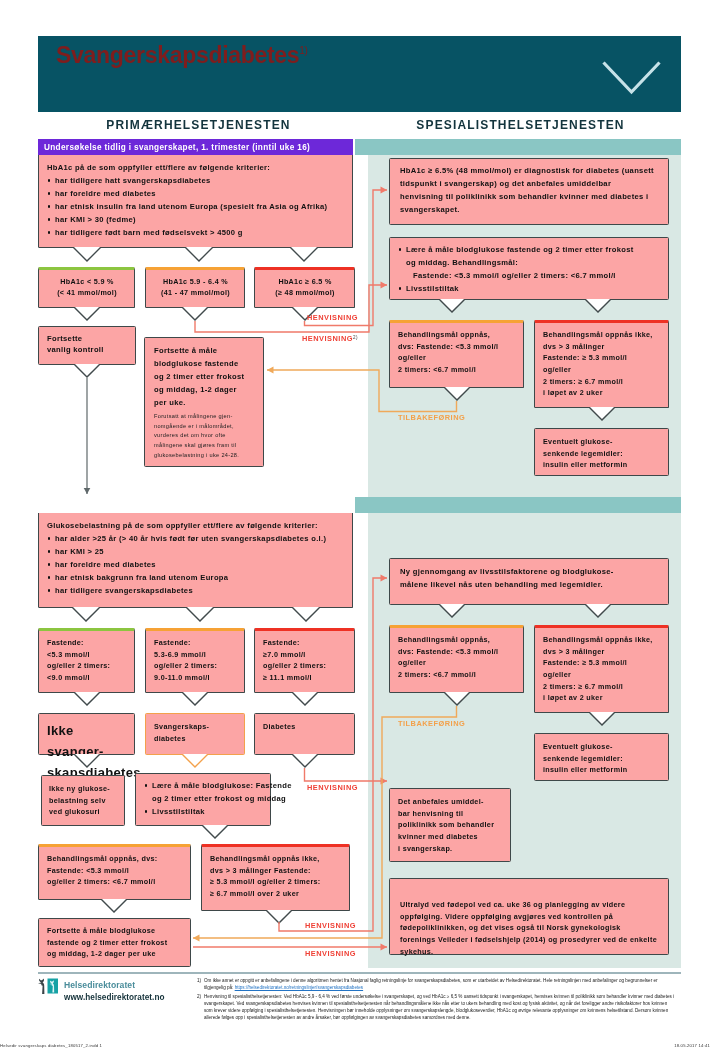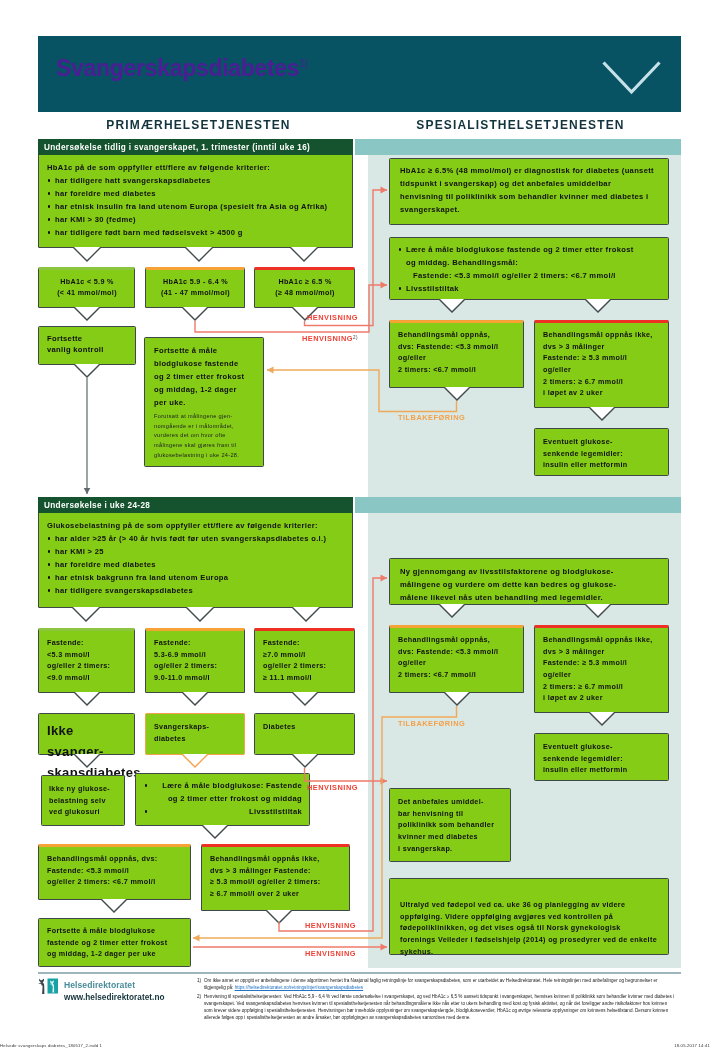--- a/index.html
+++ b/index.html
@@ -2,50 +2,50 @@
 <html><head>
 <meta charset="utf-8">
 <style>
 
 html,body{margin:0;padding:0;background:#fff;}
 body{width:718px;height:1061px;font-family:"Liberation Sans",sans-serif;overflow:hidden;}
 #page{position:relative;width:718px;height:1061px;background:#fff;}
 
 
 #hdr{position:absolute;left:38px;top:36px;width:643px;height:76px;background:#075364;}
-#hdr-title{position:absolute;left:56px;top:57px;font-size:23px;font-weight:bold;color:#4c1d95;
+#hdr-title{position:absolute;left:56px;top:44px;font-size:23px;font-weight:bold;color:#7f1d1d;
            letter-spacing:-0.3px;line-height:1;white-space:nowrap;}
 #hdr-title .sup{font-size:10px;font-weight:normal;position:relative;top:-9px;}
 #chev{position:absolute;left:601px;top:60px;width:61px;height:35px;}
 
 
 .collabel{position:absolute;font-size:12px;font-weight:bold;color:#13343d;letter-spacing:1.15px;
           text-align:center;top:118px;}
 #lab-left{left:38px;width:321px;}
 #lab-right{left:360px;width:321px;}
 
 
 #mintpanel{position:absolute;left:368px;top:139px;width:313px;height:829px;background:#d9e8e4;}
 
 
-.box{position:absolute;box-sizing:border-box;background:#84cc16;border:1.6px solid #3e4849;border-radius:1.5px;}
+.box{position:absolute;box-sizing:border-box;background:#fca5a5;border:1.6px solid #3e4849;border-radius:1.5px;}
 .box.g{border-top:3.4px solid #8cc540;}
 .box.o{border-top:3.4px solid #f6a235;}
 .box.r{border-top:3.4px solid #ee3124;}
 .box.ob{border:1.4px solid #f3a14b;}
 .bdy{padding:6px 7px 3px 8px;font-size:7.6px;line-height:1.72;color:#111;letter-spacing:0.32px;}
 .b{font-weight:bold;}
 .ul{margin:0;padding:0;list-style:none;}
 .ul li{position:relative;padding-left:8px;}
 .ul li:before{content:"";position:absolute;left:1px;top:5.2px;width:2.4px;height:2.4px;
               border-radius:50%;background:#111;}
 .small{font-size:5.6px;line-height:1.72;font-weight:normal;color:#222;}
 
 
-.sechdr{position:absolute;box-sizing:border-box;background:#14532d;color:#fff;
+.sechdr{position:absolute;box-sizing:border-box;background:#6d28d9;color:#fff;
         font-size:8.2px;font-weight:bold;line-height:1;padding:4.6px 6px;letter-spacing:0.35px;}
 
 
 .tip{position:absolute;pointer-events:none;}
 
 
 .lbl-red{position:absolute;font-size:7.4px;font-weight:bold;color:#ef4136;letter-spacing:0.5px;white-space:nowrap;}
 .lbl-org{position:absolute;font-size:7.4px;font-weight:bold;color:#f3a14b;letter-spacing:0.5px;white-space:nowrap;}
 .lbl-red .sup{font-size:4.6px;position:relative;top:-2.5px;color:#444;font-weight:normal;}
 
@@ -150,21 +150,20 @@
 <div class="small" style="margin-top:3px;">
 <div>Forutsatt at målingene gjen-</div>
 <div>nomgående er i målområdet,</div>
 <div>vurderes det om hvor ofte</div>
 <div>målingene skal gjøres fram til</div>
 <div>glukosebelastning i uke 24-28.</div>
 </div>
       </div>
     </div>
 <div class="minthdr" style="position:absolute;left:355px;top:497px;width:326px;height:16px;background:#8ac6c4;"></div>
-<div class="sechdr" style="left:38px;top:497px;width:315px;">Undersøkelse i uke 24-28</div>
 <div class="box " style="left:38px;top:513px;width:315px;height:95px;border-top:none;border-radius:0 0 1.5px 1.5px;">
 <div class="bdy">
         <div class="b">Glukosebelastning på de som oppfyller ett/flere av følgende kriterier:</div>
 <ul class="ul b">
 <li>har alder &gt;25 år (&gt; 40 år hvis født før uten svangerskapsdiabetes o.l.)</li>
 <li>har KMI &gt; 25</li>
 <li>har foreldre med diabetes</li>
 <li>har etnisk bakgrunn fra land utenom Europa</li>
 <li>har tidligere svangerskapsdiabetes</li>
 </ul>
@@ -247,21 +246,21 @@
       <path d="M0 0 L13 13 L26 0 Z" fill="#fff" stroke="none"></path>
       <path d="M0 0 L13 13 L26 0" fill="none" stroke="#414a4c" stroke-width="1.4" stroke-linejoin="miter"></path>
     </svg>
 <div class="box " style="left:41px;top:775px;width:84px;height:51px;">
 <div class="bdy b" style="padding-top:7px;padding-left:7px;line-height:1.62;font-size:7.2px;">
 <div>Ikke ny glukose-</div>
 <div>belastning selv</div>
 <div>ved glukosuri</div>
 </div>
     </div>
-<div class="box " style="left:135px;top:773px;width:175px;height:53px;text-align:right;">
+<div class="box " style="left:135px;top:773px;width:136px;height:53px;">
 <div class="bdy" style="padding-top:5px;white-space:nowrap;">
         <ul class="ul b">
 <li><span>Lære å måle blodglukose: Fastende</span><span style="display:block;">og 2 timer etter frokost og middag</span></li>
 <li>Livsstilstiltak</li>
 </ul>
       </div>
     </div>
 <svg class="tip" style="left:201.5px;top:825.3px;width:26px;height:17px;" viewBox="0 0 26 17">
       <path d="M0 0 L13 13 L26 0 Z" fill="#fff" stroke="none"></path>
       <path d="M0 0 L13 13 L26 0" fill="none" stroke="#414a4c" stroke-width="1.4" stroke-linejoin="miter"></path>
@@ -344,21 +343,20 @@
 <div class="box " style="left:534px;top:428px;width:135px;height:48px;">
 <div class="bdy b" style="padding-top:7px;padding-left:8px;line-height:1.62;font-size:7.2px;">
 <div>Eventuelt glukose-</div>
 <div>senkende legemidler:</div>
 <div>insulin eller metformin</div>
 </div>
     </div>
 <div class="box " style="left:389px;top:558px;width:280px;height:47px;">
 <div class="bdy b" style="padding:6px 10px 5px 10px;white-space:nowrap;">
 <div>Ny gjennomgang av livsstilsfaktorene og blodglukose-</div>
-<div>målingene og vurdere om dette kan bedres og glukose-</div>
 <div>målene likevel nås uten behandling med legemidler.</div>
 </div>
     </div>
 <svg class="tip" style="left:439px;top:604.3px;width:26px;height:17px;" viewBox="0 0 26 17">
       <path d="M0 0 L13 13 L26 0 Z" fill="#fff" stroke="none"></path>
       <path d="M0 0 L13 13 L26 0" fill="none" stroke="#414a4c" stroke-width="1.4" stroke-linejoin="miter"></path>
     </svg>
 <svg class="tip" style="left:585px;top:604.3px;width:26px;height:17px;" viewBox="0 0 26 17">
       <path d="M0 0 L13 13 L26 0 Z" fill="#fff" stroke="none"></path>
       <path d="M0 0 L13 13 L26 0" fill="none" stroke="#414a4c" stroke-width="1.4" stroke-linejoin="miter"></path>

